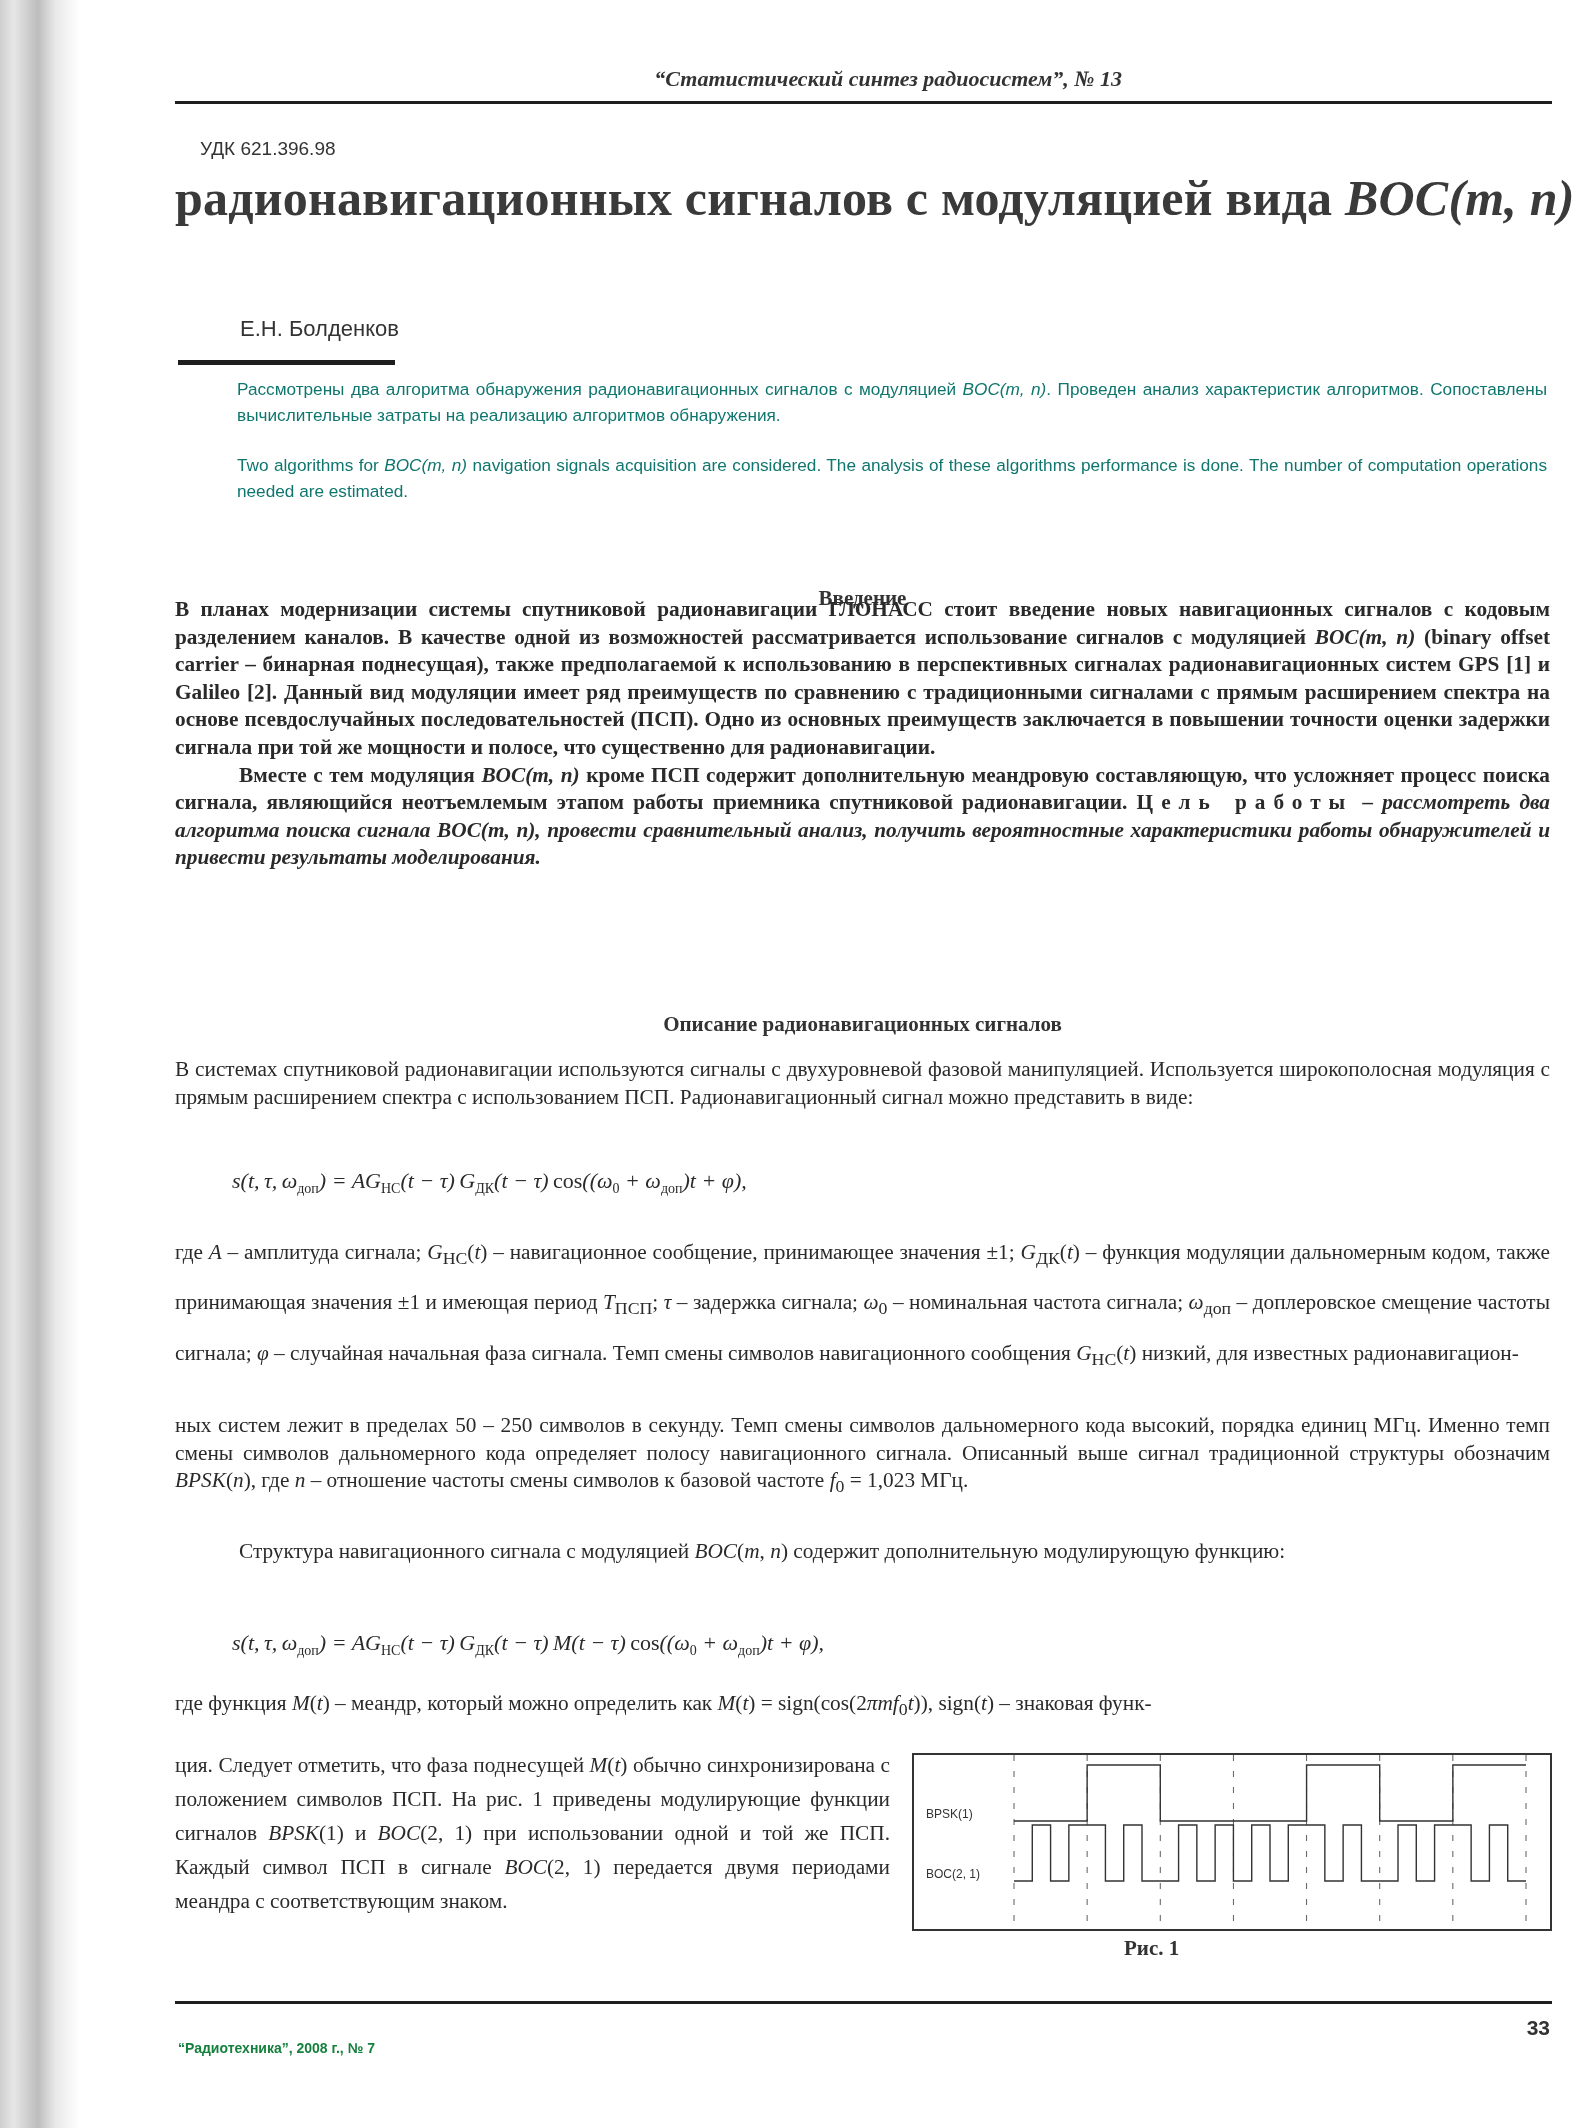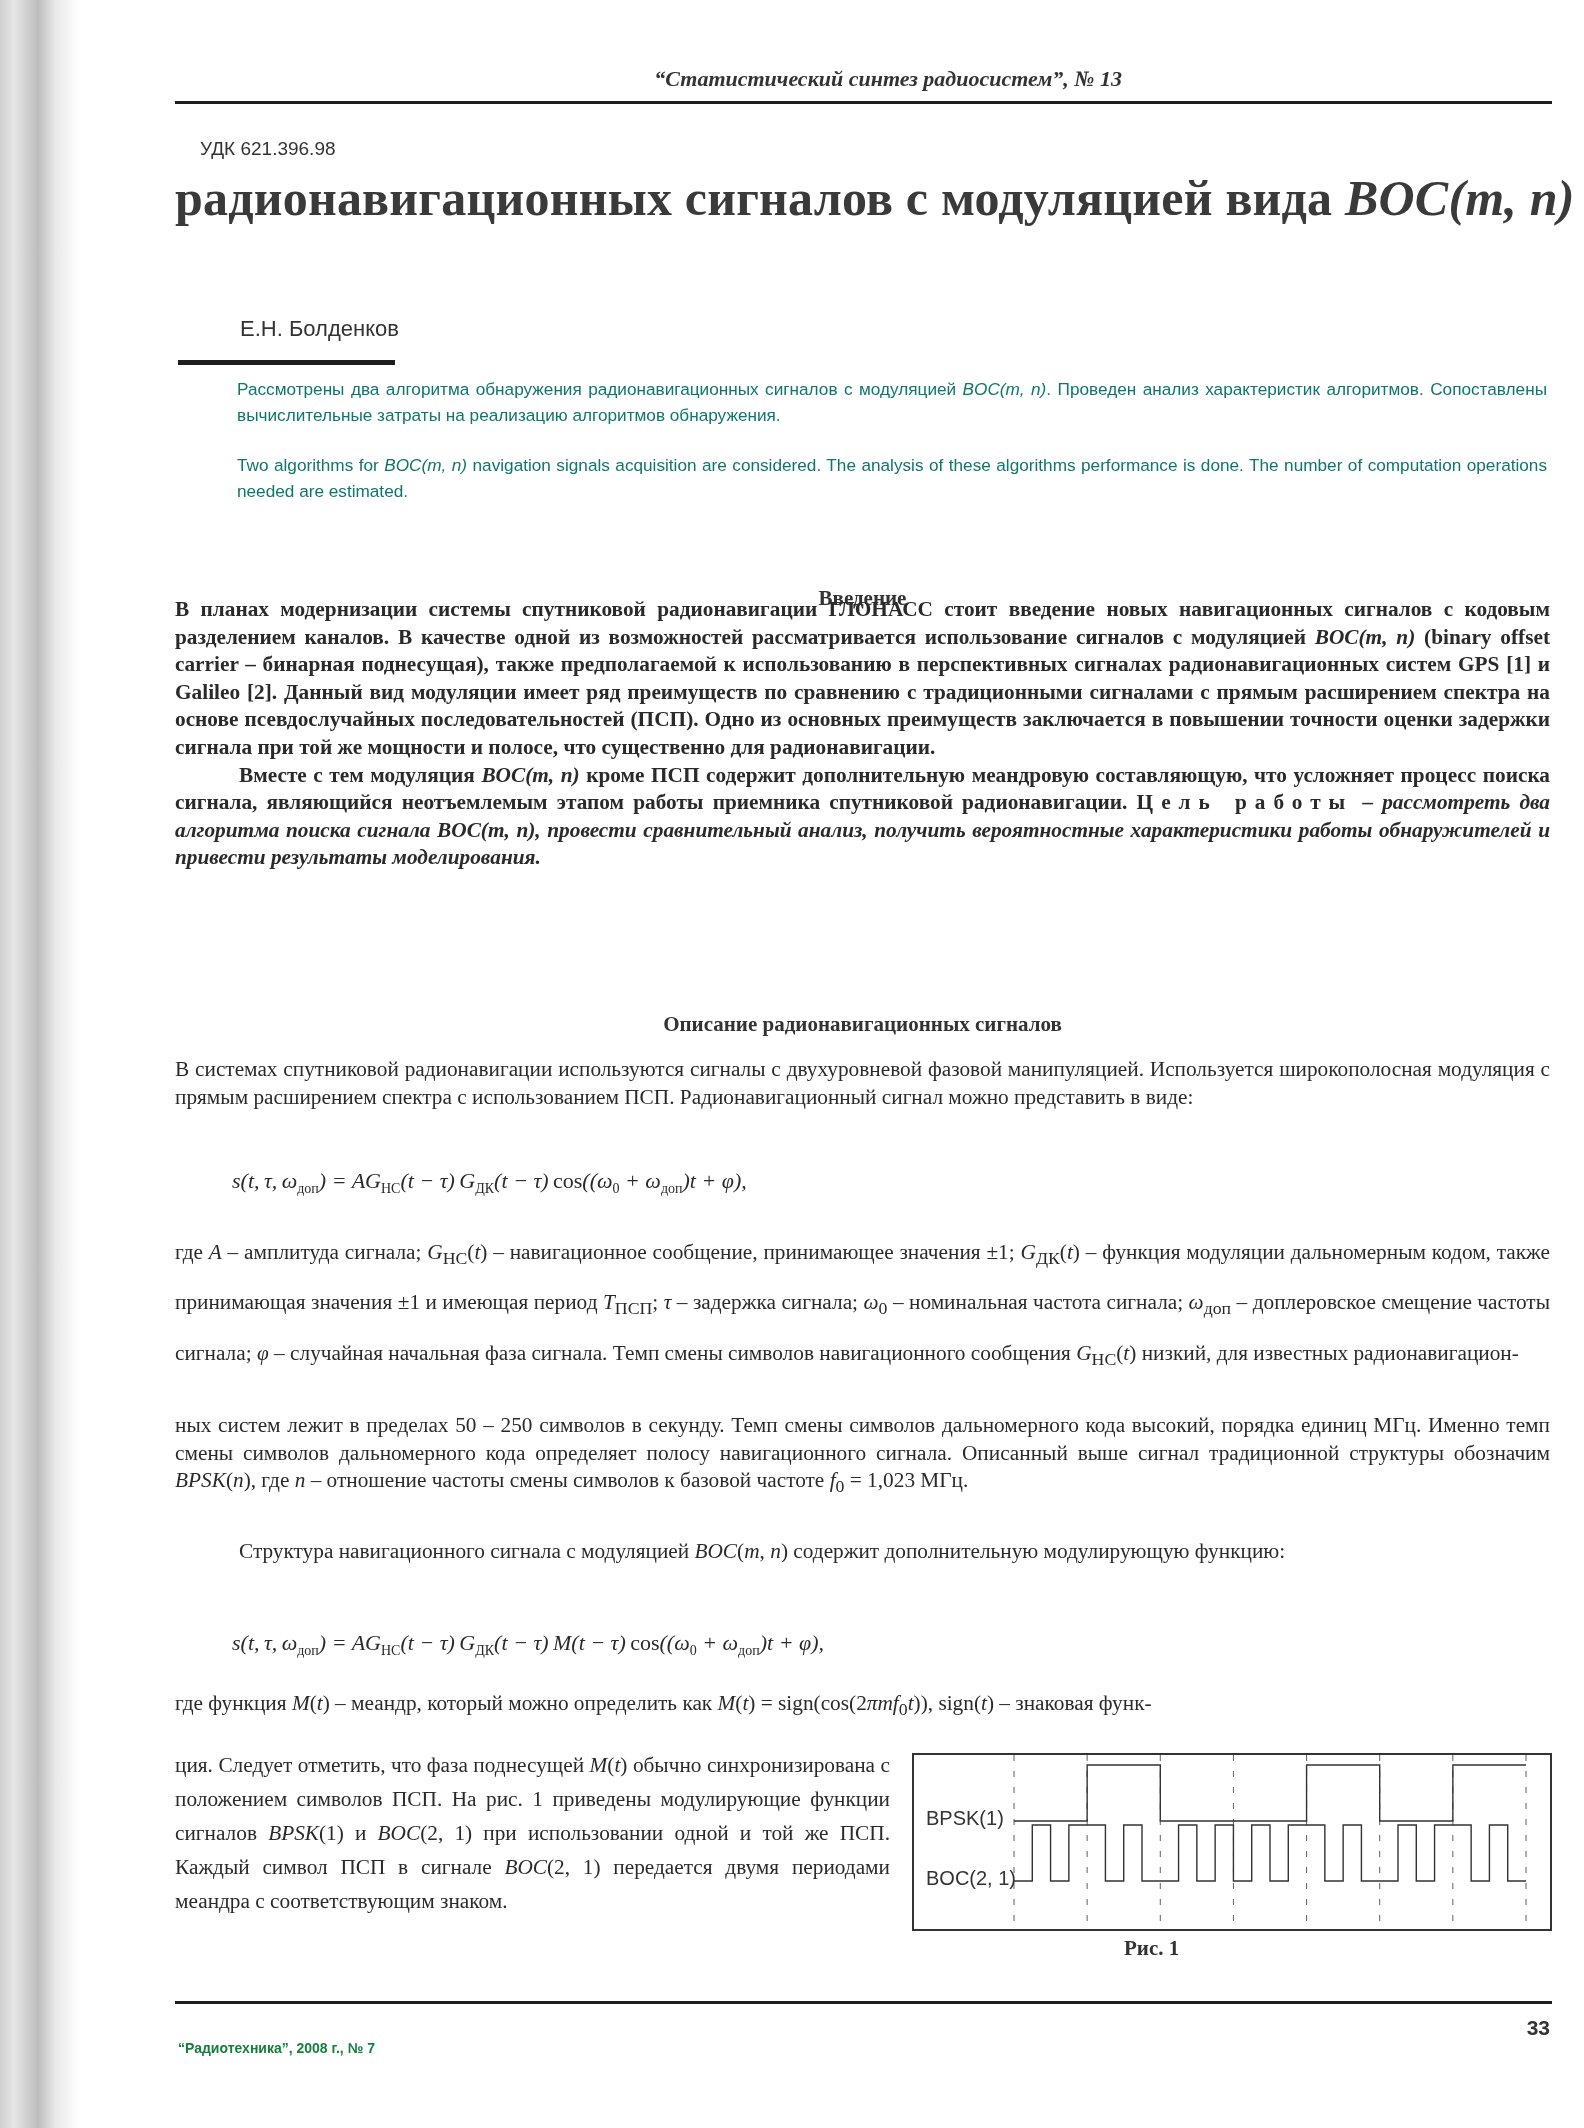--- a/index.html
+++ b/index.html
@@ -21,21 +21,21 @@
   .indent{text-indent:64px;}
   .spaced{letter-spacing:8px;font-style:normal;}
   .formula{font-size:22px;font-style:italic;color:#2a2a2a;white-space:nowrap;}
   .formula .up{font-style:normal;}
   .formula sub{font-size:14px;font-style:normal;}
   .def{left:175px;width:1375px;font-size:21.3px;line-height:44px;text-align:justify;}
   .def p{margin:0;}
   .narrow{left:175px;width:715px;font-size:21.3px;line-height:27.6px;text-align:justify;}
   .narrow p{margin:0;}
   .fig{left:912px;top:1753px;width:640px;height:178px;border:2px solid #333;box-sizing:border-box;}
-  .fig-label{position:absolute;font-size:20px;color:#333;}
+  .fig-label{position:absolute;font-size:12px;color:#333;}
   .caption{left:1124px;top:1936px;font-size:21px;font-weight:bold;color:#333;}
   .footer-left{left:178px;top:2016px;font-size:14px;font-weight:bold;color:#15803d;margin-top:24px;}
   .footer-right{right:34px;top:2016px;font-size:21px;font-weight:bold;color:#333;}
   i{font-style:italic;}
 </style>
 </head>
 <body>
 
 <div class="shadow"></div>
 

